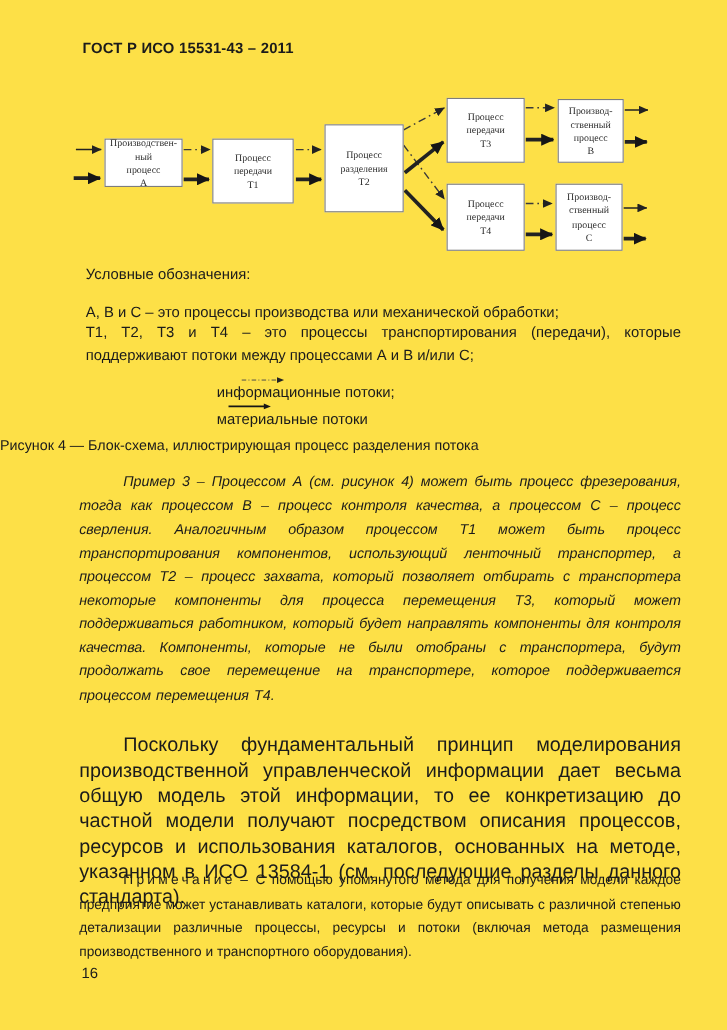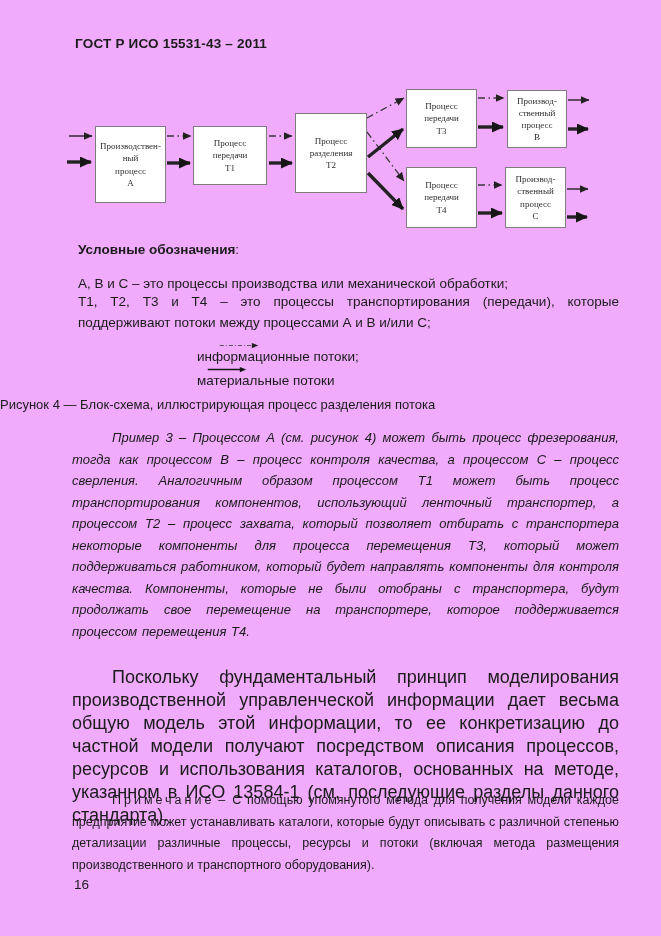--- a/index.html
+++ b/index.html
@@ -1,45 +1,45 @@
 <!DOCTYPE html>
 <html><head>
 <meta charset="utf-8">
 <style>
   html,body{margin:0;padding:0;background:#fff;}
   .page{
-    position:relative;width:661px;height:936px;background:#f0abfc;
+    position:relative;width:661px;height:936px;background:#fde047;
     font-family:"Liberation Sans",sans-serif;color:#1b1b1b;overflow:hidden;
   }
   .header{position:absolute;left:75px;top:36px;font-size:13.5px;font-weight:bold;letter-spacing:.2px;}
 
   
   .diagram{position:absolute;left:65px;top:85px;width:560px;height:152px;}
   .diagram svg.arrows{position:absolute;left:0;top:0;width:560px;height:152px;}
   .box{
     position:absolute;box-sizing:border-box;border:1px solid #7d7d7d;background:#fff;
     display:flex;align-items:center;justify-content:center;text-align:center;
     font-family:"Liberation Serif",serif;font-size:9px;line-height:1.35;color:#2e2e2e;
     white-space:pre-line;padding:1px;
   }
-  .box-a{left:30px;top:41px;width:71px;height:77px;}
+  .box-a{left:30px;top:41px;width:71px;height:44px;}
   .box-t1{left:128px;top:41px;width:74px;height:59px;}
   .box-t2{left:230px;top:28px;width:72px;height:80px;}
   .box-t3{left:341px;top:4px;width:71px;height:59px;}
   .box-b{left:442px;top:5px;width:60px;height:58px;}
   .box-t4{left:341px;top:82px;width:71px;height:61px;}
   .box-c{left:440px;top:82px;width:61px;height:61px;}
   .ln{stroke:#222;fill:none;}
   .thin{stroke-width:1.4;}
   .thick{stroke-width:3.4;}
   .dashdot{stroke-width:1.3;stroke:#3a3a3a;stroke-dasharray:7 3.5 1.5 3.5;}
 
   
   .legend-title{position:absolute;left:78px;top:242px;font-size:13.5px;}
-  .legend-title .b{font-weight:bold;}
+  .legend-title .b{font-weight:normal;}
   .legend-item{position:absolute;left:78px;width:541px;font-size:13.5px;line-height:20.5px;text-align:justify;}
   .item1{top:274px;}
   .item2{top:292px;}
   .flow-row{position:absolute;left:120px;height:22px;display:flex;align-items:center;flex-direction:column;}
   .row1{top:342px;}
   .row2{top:366px;}
   .flow-row svg{display:block;}
   .flow-label{margin-left:77px;font-size:13.5px;white-space:nowrap;}
 
   .caption{position:absolute;left:0;top:397px;width:661px;font-size:13px;}

